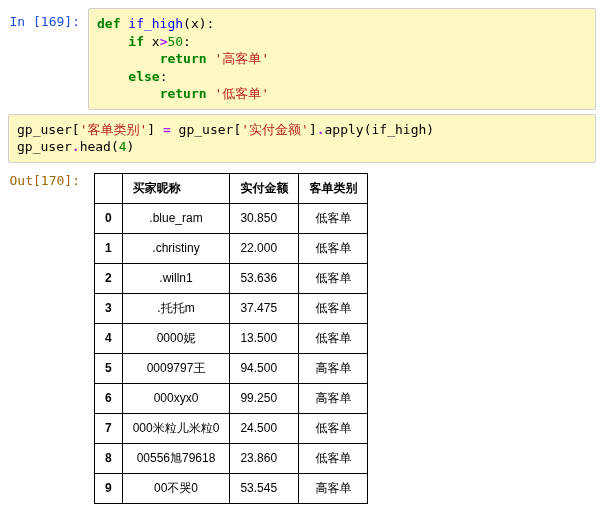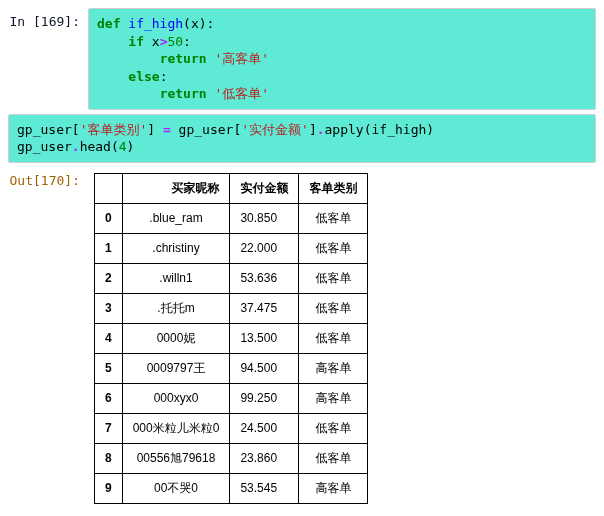--- a/index.html
+++ b/index.html
@@ -18,27 +18,27 @@
   }
   .prompt {
     width: 80px;
     min-width: 80px;
     text-align: right;
     padding: 6px 8px 4px 0;
     font-family: Consolas, monospace;
     font-size: 13px;
     box-sizing: border-box;
   }
-  .prompt-in { color: #0f172a; }
+  .prompt-in { color: #1d4ed8; }
   .prompt-out { color: #a16207; }
   .cell-body {
     flex: 1;
   }
   .code-area {
-    background: #5eead4;
+    background: #fef9c3;
     border: 1px solid #cfcfcf;
     border-radius: 2px;
     padding: 6px 8px;
     font-family: Consolas, monospace;
     font-size: 13px;
     line-height: 1.35;
     white-space: pre;
     overflow: hidden;
   }
   .tok-kw { color: #008000; font-weight: bold; }
@@ -57,21 +57,21 @@
   table.df th, table.df td {
     border: 1px solid #000;
     padding: 6px 10px;
     text-align: center;
     white-space: nowrap;
   }
   table.df th {
     font-weight: bold;
     text-align: right;
   }
-  table.df th.col-name { text-align: right; }
+  table.df th.col-name { text-align: left; }
   table.df th.col-amt { text-align: left; }
   table.df th.col-cat { text-align: right; }
   table.df th.row-idx {
     text-align: right;
     font-weight: bold;
   }
   table.df td.amt { text-align: left; }
   table.df th.corner { }
 </style>
 </head>

